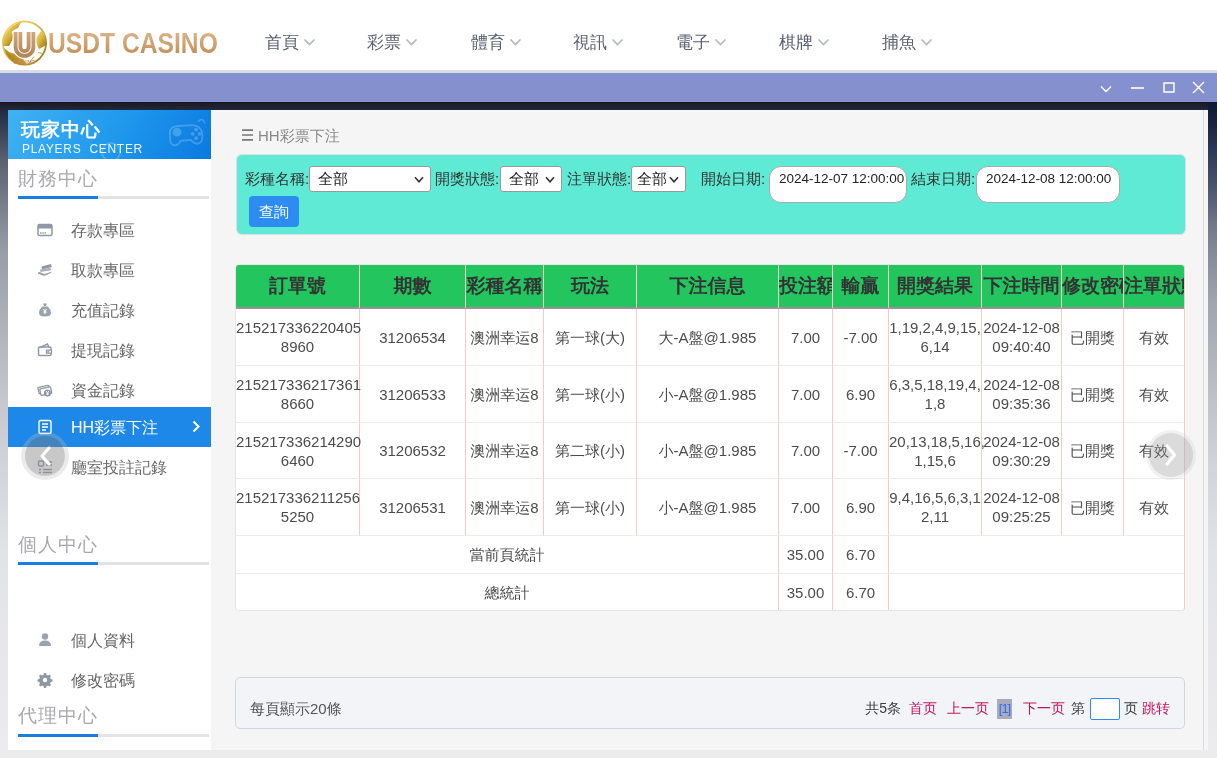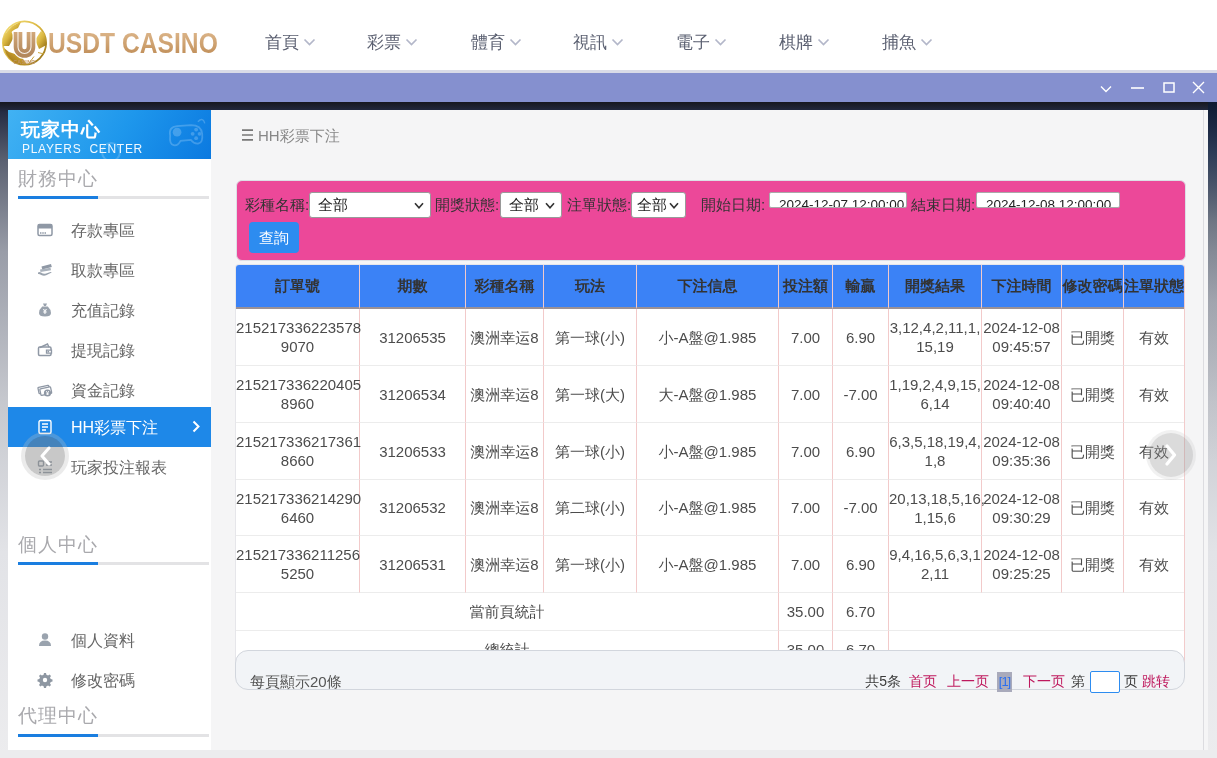--- a/index.html
+++ b/index.html
@@ -42,46 +42,46 @@
   #misel { background:#1e88e8; }
   #misel .mtxt { color:#fff; }
   #misel .chev { position:absolute; left:184px; top:13px; }
 
   
   #main { left:211px; top:110px; width:997px; height:640px; background:#f5f5f6; z-index:6; }
   #scrollline { position:absolute; left:992px; top:0; width:1px; height:640px; background:#dcdce0; }
   #crumb { position:absolute; left:47px; top:17px; font-size:15px; color:#888; }
   #ham { position:absolute; left:31px; top:19px; width:11px; height:12px; }
 
-  #filterbox { position:absolute; left:25px; top:70px; width:950px; height:81px;
-    background:#ec4899; border:1px solid #dcdfe6; border-radius:6px; }
+  #filterbox { position:absolute; left:25px; top:44px; width:950px; height:81px;
+    background:#5eead4; border:1px solid #dcdfe6; border-radius:6px; }
   .flabel { position:absolute; top:11px; height:26px; line-height:26px; font-size:15px; color:#333; }
   .fsel { position:absolute; top:11px; height:26px; background:#fff; border:1px solid #999;
     border-radius:3px; font-size:15px; color:#222; line-height:24px; padding-left:8px; }
   .fsel svg { position:absolute; right:6px; top:9px; }
-  .finput { position:absolute; top:11px; height:16px; background:#fff; border:1px solid #a9a9a9;
-    border-radius:2px; font-size:13.5px; white-space:nowrap; overflow:hidden; color:#222; line-height:24px; padding-left:9px; }
+  .finput { position:absolute; top:11px; height:37px; background:#fff; border:1px solid #a9a9a9;
+    border-radius:12px; font-size:13.5px; white-space:nowrap; overflow:hidden; color:#222; line-height:24px; padding-left:9px; }
   #qbtn { position:absolute; left:12px; top:41px; width:50px; height:31px; background:#2d8cf0;
     border-radius:4px; color:#fff; font-size:15px; text-align:center; line-height:31px; }
 
   
   #tblwrap { position:absolute; left:24px; top:154px; width:950px; background:#fff;
     border:1px solid #e6e6ea; border-right-color:#f2cbcb; border-radius:4px; overflow:hidden; }
   table { border-collapse:separate; border-spacing:0; table-layout:fixed; width:948px; }
-  th { white-space:nowrap; overflow:hidden; background:#3b82f6; font-size:15px; font-weight:bold; color:#333; height:44px;
+  th { white-space:nowrap; overflow:hidden; background:#22c55e; font-size:19px; font-weight:bold; color:#333; height:44px;
     border-right:1px solid #f2caca; border-bottom:2px solid #9b9196; text-align:center; vertical-align:middle; }
   td { font-size:15px; color:#4c4c4c; text-align:center; vertical-align:middle; line-height:19px;
     border-right:1px solid #f2caca; border-bottom:1px solid #ececec; background:#fff; }
   th:last-child, td.lastc { border-right:none; }
   tr.sumr td { height:38px; } tr.sumr.last td { height:36px; }
   tr.sumr:last-child td { border-bottom:none; }
 
   
-  #pagebox { position:absolute; left:24px; top:540px; width:950px; height:40px;
-    background:#f2f4f7; border:1px solid #d2d6dd; border-radius:13px; }
+  #pagebox { position:absolute; left:24px; top:567px; width:950px; height:52px;
+    background:#f2f4f7; border:1px solid #d2d6dd; border-radius:5px; }
   #pagebox .lefttxt { position:absolute; left:14px; top:16px; height:30px; line-height:30px; font-size:15px; color:#555; }
   #pager { position:absolute; right:14px; top:16px; height:30px; display:flex; align-items:center; font-size:14px; color:#3a3a3a; }
   #pager .lnk { color:#be185d; }
   #pager .cur { background:#a9aabb; color:#2a6ff0; width:15px; height:20px; line-height:20px; text-align:center; font-size:13px; letter-spacing:-1px; }
   #pager .pinp { width:30px; height:22px; background:#fff; border:1px solid #2d8cf0; border-radius:2px; }
 
   
   .fcirc { border-radius:50%; z-index:20; display:flex; align-items:center; justify-content:center; }
   #circL { left:25px; top:436px; width:40px; height:40px; background:rgba(125,125,125,.42); box-shadow:0 0 0 4px rgba(190,190,190,.30); }
   #circR { left:1149px; top:433px; width:44px; height:44px; background:rgba(145,145,145,.33); box-shadow:0 0 0 3px rgba(200,200,200,.25); }
@@ -228,21 +228,21 @@
       </svg>
   </div>
 
   <div class="mi" style="top:337px">
       <svg class="mico" viewBox="0 0 16 16">
         <g fill="none" stroke="#99a2ad" stroke-width="1.4">
           <rect x="1.5" y="2" width="5" height="5" rx="1"></rect>
           <path d="M9 3 h6 M9 6 h6 M2 10.5 h2 M6 10.5 h9 M2 13.5 h2 M6 13.5 h9"></path>
         </g>
       </svg>
-      <div class="mtxt">玩家投注報表</div>
+      <div class="mtxt">廳室投註記錄</div>
     </div>
 
   <div class="sectitle" style="top:422px">個人中心</div>
   <div class="secline" style="top:452px"></div>
 
   <div class="mi" style="top:550px">
       <svg class="mico" viewBox="0 0 16 16">
         <g fill="#8e97a2">
           <path d="M7 1 h2 l.4 1.8 l1.7 .7 l1.5 -1 l1.4 1.4 l-1 1.5 l.7 1.7 l1.8 .4 v2 l-1.8 .4 l-.7 1.7 l1 1.5 l-1.4 1.4 l-1.5 -1 l-1.7 .7 l-.4 1.8 h-2 l-.4 -1.8 l-1.7 -.7 l-1.5 1 l-1.4 -1.4 l1 -1.5 l-.7 -1.7 l-1.8 -.4 v-2 l1.8 -.4 l.7 -1.7 l-1 -1.5 l1.4 -1.4 l1.5 1 l1.7 -.7 z"></path>
           <circle cx="8" cy="8" r="2.2" fill="#fff"></circle>
@@ -314,33 +314,20 @@
             <th>期數</th>
             <th>彩種名稱</th>
             <th>玩法</th>
             <th>下注信息</th>
             <th>投注額</th>
         <th>輸贏</th>
             <th>開獎結果</th>
             <th>下注時間</th>
             <th>修改密碼</th>
             <th>注單狀態</th>
-      </tr>
-      <tr style="height:57px">
-        <td>215217336223578<br>9070</td>
-            <td>31206535</td>
-            <td>澳洲幸运8</td>
-            <td>第一球(小)</td>
-        <td>小-A盤@1.985</td>
-            <td>7.00</td>
-            <td>6.90</td>
-            <td>3,12,4,2,11,1,<br>15,19</td>
-        <td>2024-12-08<br>09:45:57</td>
-            <td>已開獎</td>
-            <td class="lastc">有效</td>
       </tr>
       <tr style="height:57px">
         <td>215217336220405<br>8960</td>
             <td>31206534</td>
             <td>澳洲幸运8</td>
             <td>第一球(大)</td>
         <td>大-A盤@1.985</td>
             <td>7.00</td>
             <td>-7.00</td>
             <td>1,19,2,4,9,15,<br>6,14</td>

